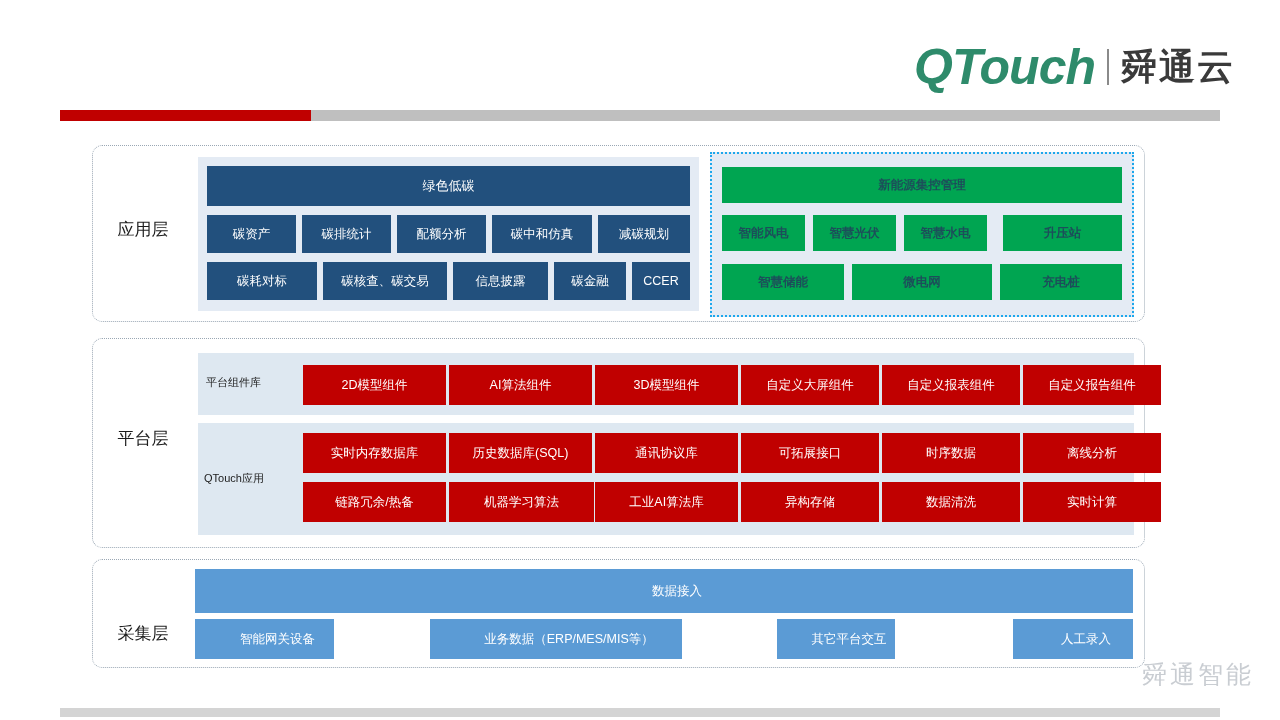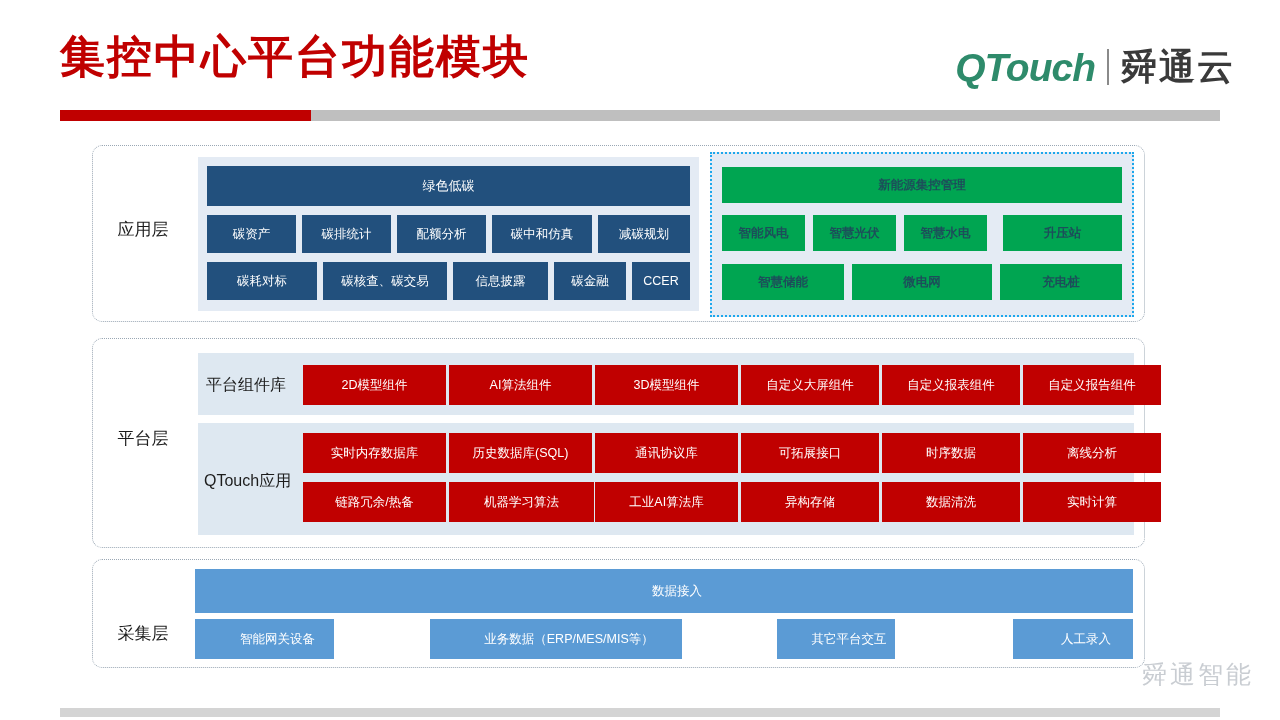--- a/index.html
+++ b/index.html
@@ -17,21 +17,21 @@
     position:absolute;left:60px;top:34px;
     font-size:45px;font-weight:bold;color:#C00000;
     letter-spacing:2px;line-height:1;white-space:nowrap;
   }
   #title-rule{position:absolute;left:60px;top:110px;width:1160px;height:11px;background:#BFBFBF;}
   #title-rule-accent{position:absolute;left:60px;top:110px;width:251px;height:11px;background:#C00000;}
 
   
   #logo{position:absolute;right:45px;top:44px;height:46px;display:flex;align-items:center;}
   #logo-qtouch{
-    font-size:39px;font-weight:bold;font-style:italic;color:#2E8B6B;
+    font-size:50px;font-weight:bold;font-style:italic;color:#2E8B6B;
     letter-spacing:-1px;line-height:1;
   }
   #logo-divider{width:2px;height:36px;background:#8a8a8a;margin:0 12px;}
   #logo-cn{font-size:36px;font-weight:bold;color:#3A3A3A;letter-spacing:2px;line-height:1;}
 
   
   .layer{
     position:absolute;
     border:1px dotted #9AA7B4;
     border-radius:10px;
@@ -63,39 +63,38 @@
   .box-green{background:#00A551;color:#1C4E5A;font-weight:bold;}
   .box-red{background:#C00000;color:#ffffff;}
   .box-blue{background:#5B9BD5;color:#ffffff;padding-left:26px;}
 
   
   #layer-platform{left:92px;top:338px;width:1053px;height:210px;}
   #label-platform{top:88px;}
   #plat-panel-1{position:absolute;left:105px;top:14px;width:936px;height:62px;background:#DEE8F1;}
   #plat-panel-2{position:absolute;left:105px;top:84px;width:936px;height:112px;background:#DEE8F1;}
   .panel-sublabel{
-    position:absolute;font-size:16px;color:#1c1c1c;white-space:nowrap;
+    position:absolute;font-size:11px;color:#1c1c1c;white-space:nowrap;
   }
 
   
   #layer-collect{left:92px;top:559px;width:1053px;height:109px;}
   #label-collect{top:62px;}
 
   
   #watermark{
     position:absolute;right:26px;top:658px;
     font-size:25px;color:#C9CDD2;letter-spacing:3px;
   }
   #footer-bar{position:absolute;left:60px;top:708px;width:1160px;height:9px;background:#D4D4D4;}
 </style>
 </head>
 <body>
 
 <div id="header">
-  <div id="page-title">集控中心平台功能模块</div>
   <div id="title-rule"></div>
   <div id="title-rule-accent"></div>
 
   <div id="logo">
     <span id="logo-qtouch">QTouch</span>
     <span id="logo-divider"></span>
     <span id="logo-cn">舜通云</span>
   </div>
 </div>
 

